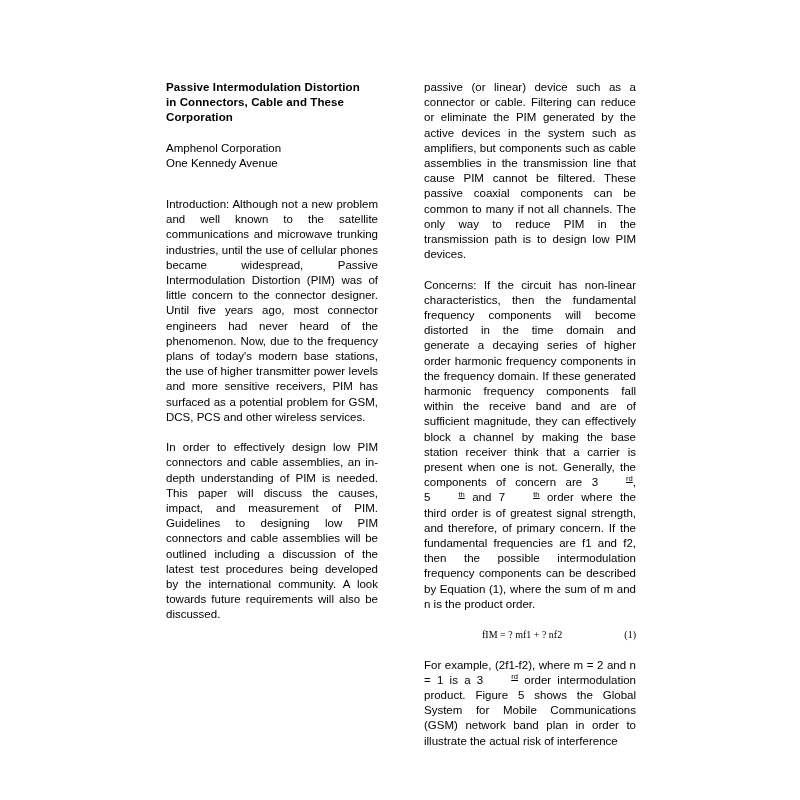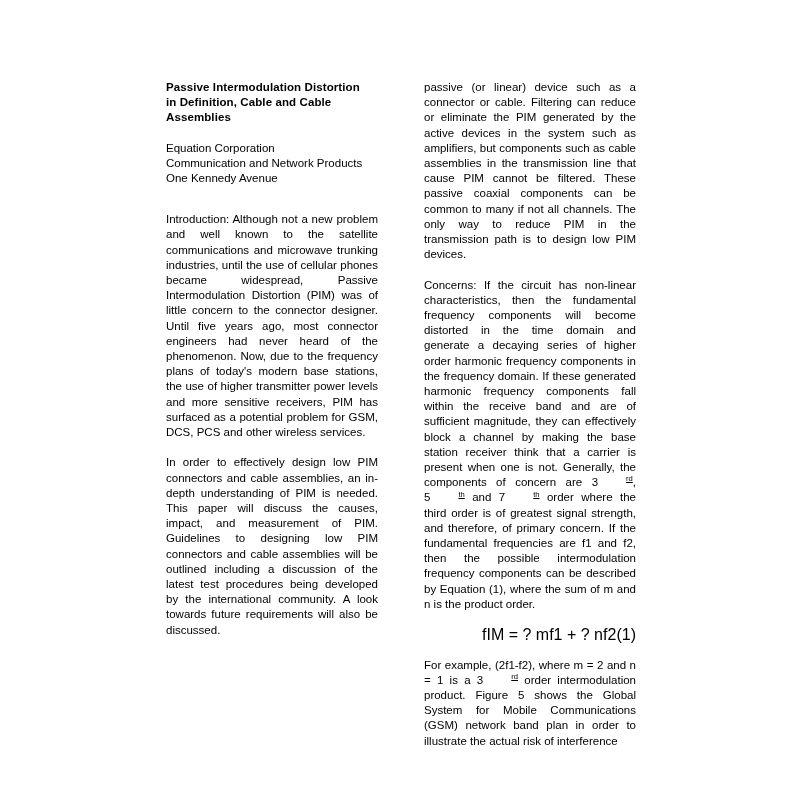--- a/index.html
+++ b/index.html
@@ -69,53 +69,53 @@
     font-weight: normal;
   }
   sup {
     font-size: 7.6px;
     vertical-align: super;
     line-height: 0;
     text-decoration: underline;
     padding-left: 28px;
   }
   .equation {
-    font-size: 16px;
+    font-size: 10px;
     line-height: 15.2px;
     margin: 15.2px 0 15.2px 0;
     position: relative;
     padding-left: 58px;
     white-space: nowrap;
+    font-family: Liberation Serif, serif;
   }
   .eq-number {
     position: absolute;
     right: 0;
     top: 0;
   }
   .col-right-top {
     margin-top: 0;
   }
 </style>
 </head>
 <body>
 
 <div class="page">
   <div class="columns">
 
     <div class="col">
 
       <h1 class="doc-title">
         <span>Passive Intermodulation Distortion</span><br>
-        <span>in Definition, Cable and Cable</span><br>
-        <span>Assemblies</span>
+        <span>in Connectors, Cable and These</span><br>
+        <span>Corporation</span>
       </h1>
 
       <div class="author-block">
-        <span class="aline">Equation Corporation</span>
-        <span class="aline">Communication and Network Products</span>
+        <span class="aline">Amphenol Corporation</span>
         <span class="aline">One Kennedy Avenue</span>
       </div>
 
       <p class="para"><span class="lead">Introduction:</span><span> Although not a new problem and well known to the satellite communications and microwave trunking industries, until the use of cellular phones became widespread, Passive Intermodulation Distortion (PIM) was of little concern to the connector designer. Until five years ago, most connector engineers had never heard of the phenomenon. Now, due to the frequency plans of today's modern base stations, the use of higher transmitter power levels and more sensitive receivers, PIM has surfaced as a potential problem for GSM, DCS, PCS and other wireless services.</span></p>
 
       <p class="para gap-lg">In order to effectively design low PIM connectors and cable assemblies, an in-depth understanding of PIM is needed.  This paper will discuss the causes, impact, and measurement of PIM.  Guidelines to designing low PIM connectors and cable assemblies will be outlined including a discussion of the latest test procedures being developed by the international community.  A look towards future requirements will also be discussed.</p>
 
 
     </div>
 

